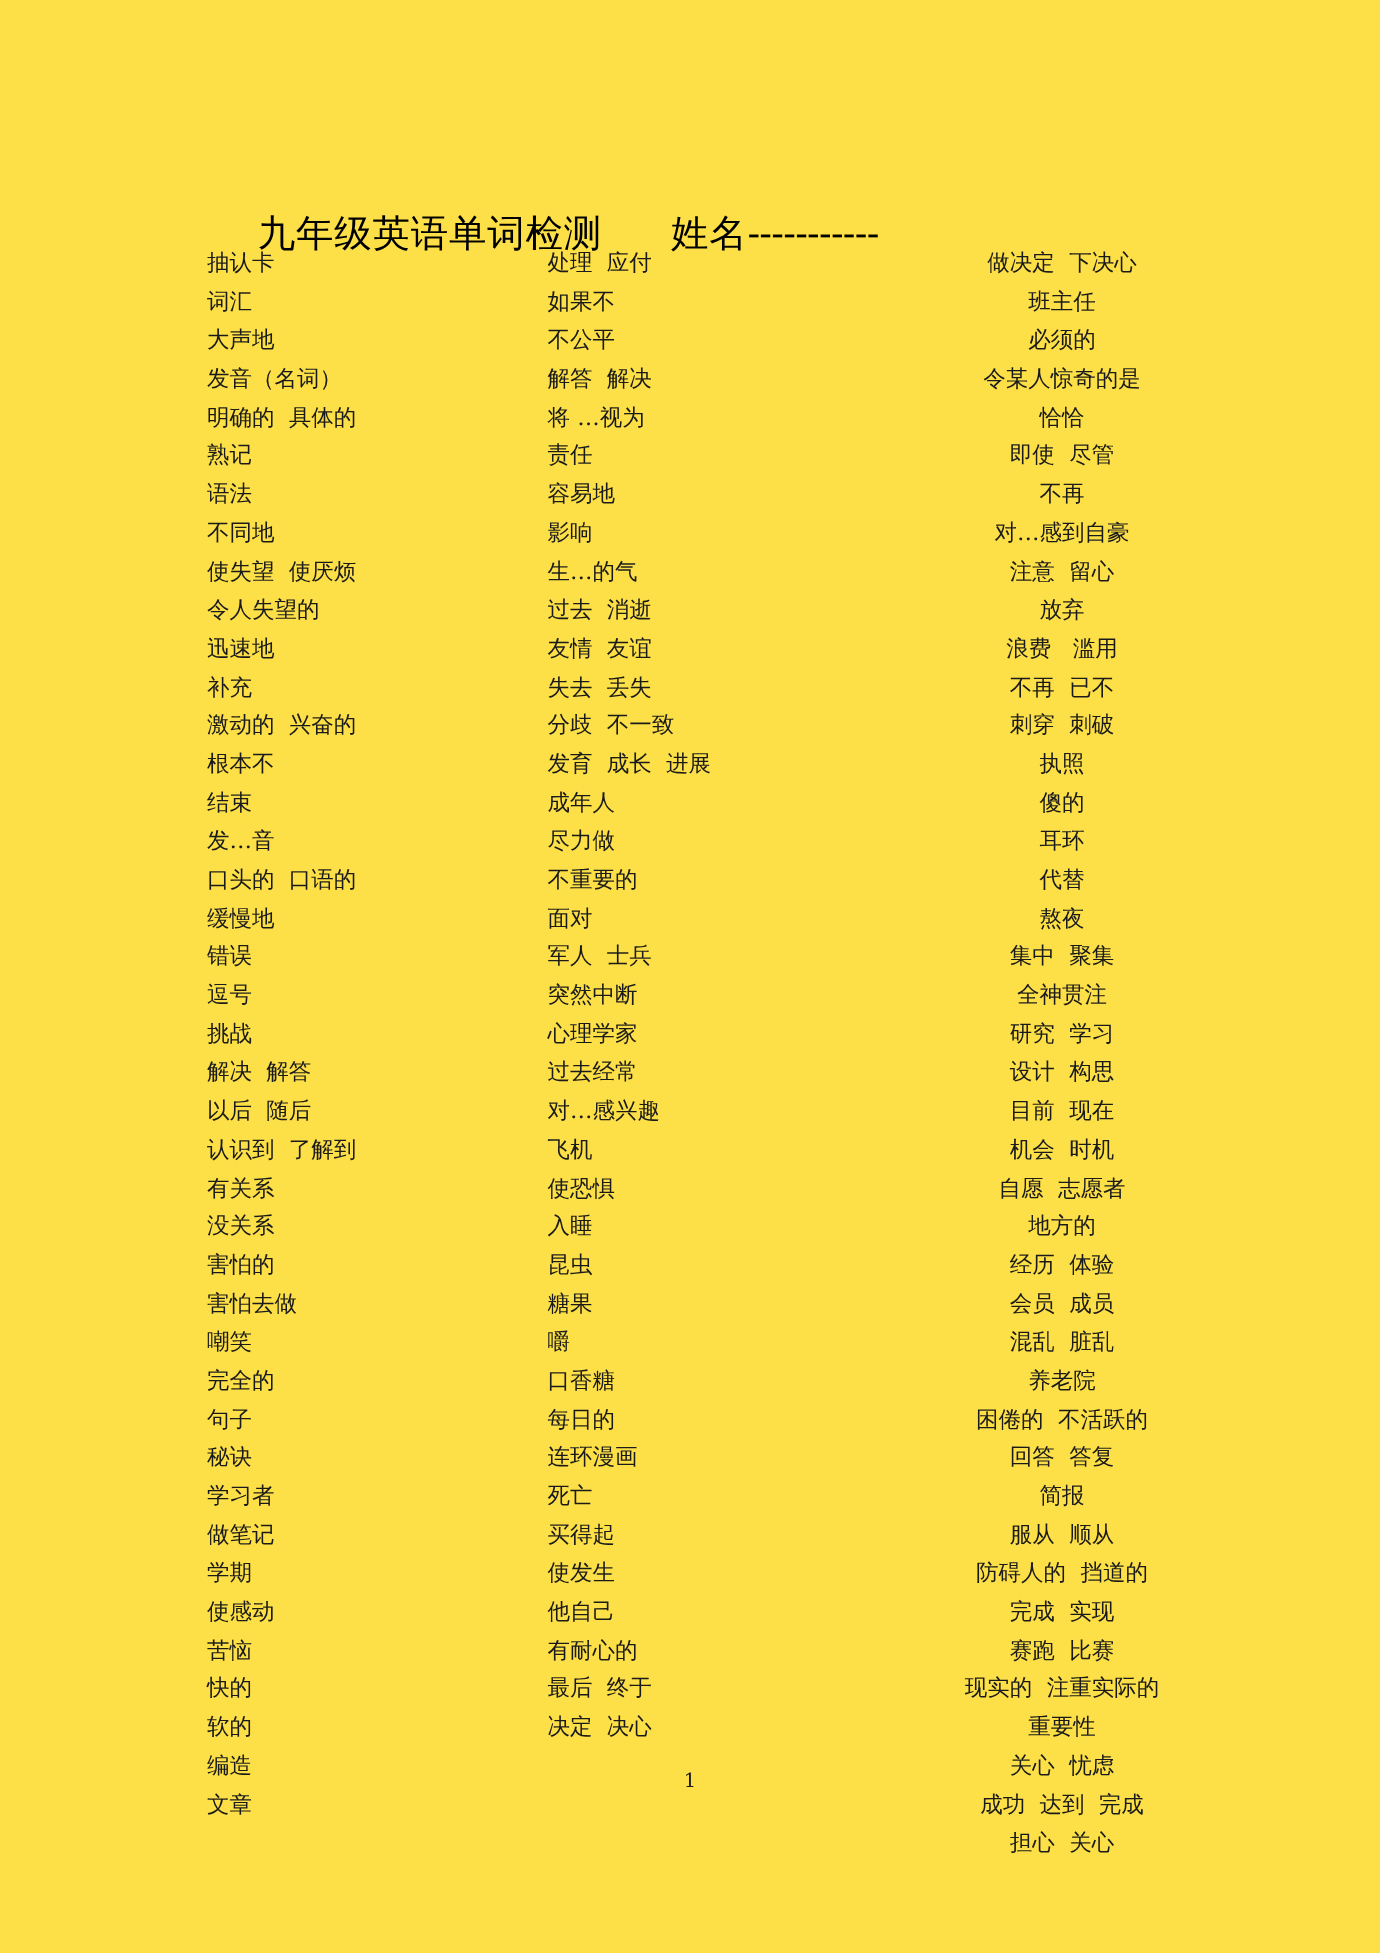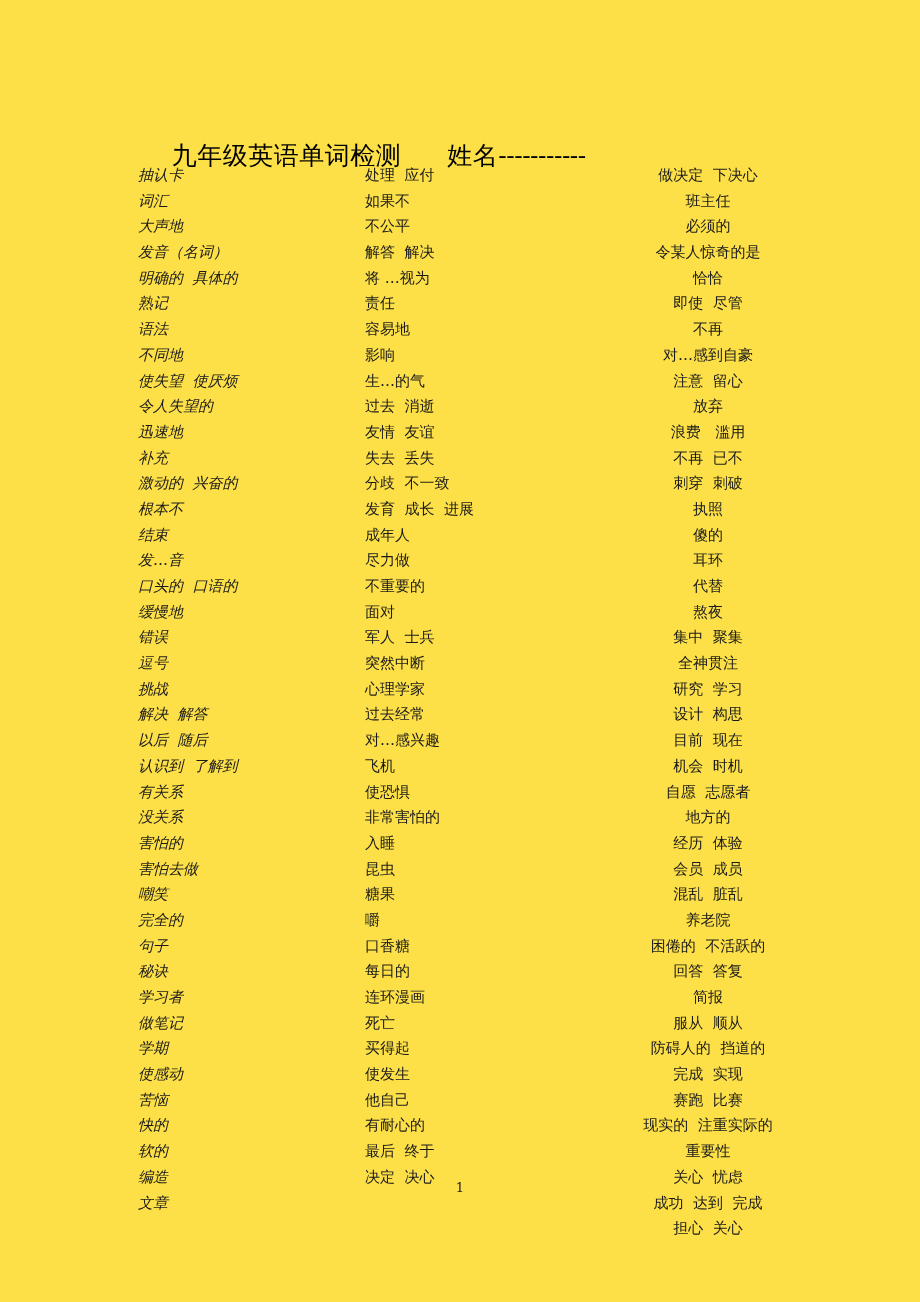--- a/index.html
+++ b/index.html
@@ -47,21 +47,21 @@
   #columns {
     position: absolute;
     left: 0;
     top: 163px;
     width: 920px;
   }
   .column {
     position: absolute;
     top: 0;
   }
-  #col-1 { left: 138px; width: 225px; font-style: italic; }
+  #col-1 { left: 138px; width: 225px; }
   #col-2 { left: 365px; width: 222px; }
   #col-3 { left: 588px; width: 240px; text-align: center; }
 
   .word-row {
     height: 25.7px;
     line-height: 25.7px;
     font-size: 15px;
     white-space: pre;
     font-family: "DejaVu Serif", "Liberation Serif", serif;
     color: #1a1a1a;
@@ -151,21 +151,20 @@
         <div class="word-row">尽力做</div>
         <div class="word-row">不重要的</div>
         <div class="word-row">面对</div>
         <div class="word-row">军人  士兵</div>
         <div class="word-row">突然中断</div>
         <div class="word-row">心理学家</div>
         <div class="word-row">过去经常</div>
         <div class="word-row">对…感兴趣</div>
         <div class="word-row">飞机</div>
         <div class="word-row">使恐惧</div>
-        <div class="word-row">非常害怕的</div>
         <div class="word-row">入睡</div>
         <div class="word-row">昆虫</div>
         <div class="word-row">糖果</div>
         <div class="word-row">嚼</div>
         <div class="word-row">口香糖</div>
         <div class="word-row">每日的</div>
         <div class="word-row">连环漫画</div>
         <div class="word-row">死亡</div>
         <div class="word-row">买得起</div>
         <div class="word-row">使发生</div>

